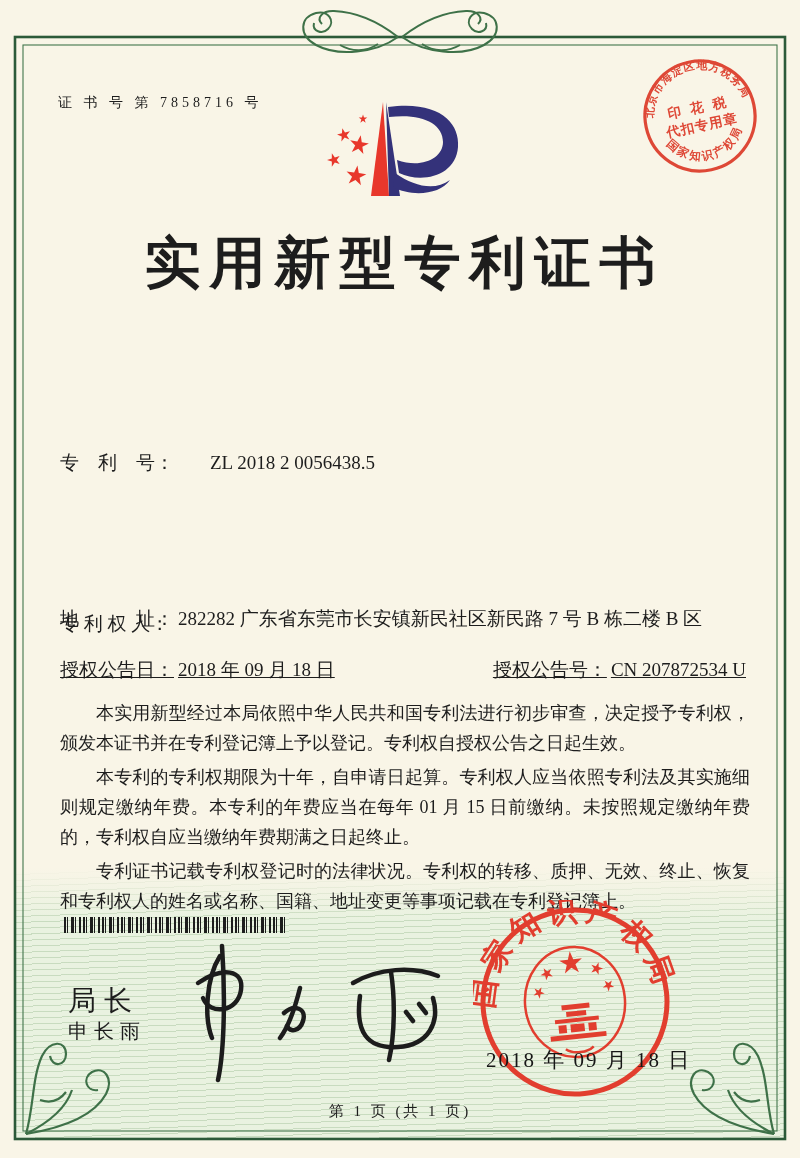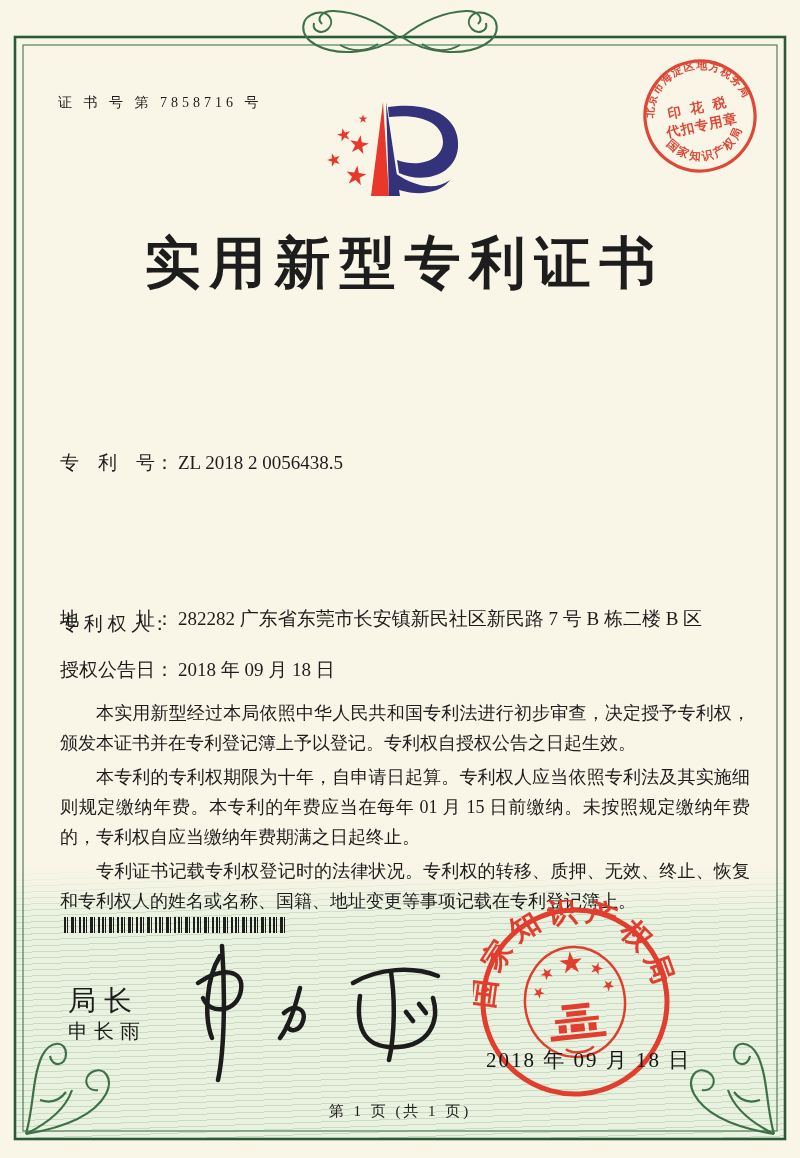--- a/index.html
+++ b/index.html
@@ -19,25 +19,25 @@
       repeating-linear-gradient(178deg,rgba(124,167,115,.30) 0 1px,rgba(0,0,0,0) 1px 6px);
   }
   .frame-svg{left:0;top:0;z-index:2;}
   .cert-no{left:58px;top:94px;font-size:14px;letter-spacing:4px;z-index:3;}
   .logo-svg{left:306px;top:94px;z-index:3;}
   .title{left:0;top:226px;width:100%;text-align:center;font-size:56px;font-weight:700;
          letter-spacing:9px;text-indent:9px;z-index:3;}
   .row{position:absolute;left:60px;right:54px;display:flex;font-size:19px;line-height:27px;z-index:3;}
   .row .lbl{white-space:pre;flex:none;}
   .row .val{margin-left:4px;}
-  .row-name{top:340px;} .row-inventor{top:398px;} .row-patno{top:449px;}
+  .row-name{top:340px;} .row-inventor{top:398px;} .row-patno{top:449px;gap:32px;}
   .row-filing{top:500px;} .row-patentee{top:582px;margin-top:28px;} .row-address{top:605px;}
   .row-grant{top:656px;justify-content:space-between;}
   .row-address .val{max-width:536px;}
-  .pair{display:flex;}
+  .pair{display:flex;text-decoration:underline;}
   .paras{position:absolute;left:60px;right:50px;top:698px;z-index:3;}
   .paras p{margin:0 0 4px 0;font-size:18px;line-height:30px;text-indent:2em;text-align:justify;}
   .barcode{left:64px;top:917px;width:222px;height:16px;z-index:3;
     background:repeating-linear-gradient(90deg,#1d1d1d 0 2px,rgba(0,0,0,0) 2px 3px,#1d1d1d 3px 4px,
       rgba(0,0,0,0) 4px 7px,#1d1d1d 7px 10px,rgba(0,0,0,0) 10px 11px,#1d1d1d 11px 12px,
       rgba(0,0,0,0) 12px 15px,#1d1d1d 15px 17px,rgba(0,0,0,0) 17px 19px);}
   .signoff-role{left:68px;top:982px;font-size:28px;letter-spacing:8px;z-index:3;}
   .signoff-name{left:68px;top:1018px;font-size:20px;letter-spacing:6px;z-index:3;}
   .signature-svg{left:148px;top:938px;z-index:5;}
   .taxstamp-svg{left:634px;top:50px;z-index:4;opacity:.92;}
@@ -116,20 +116,24 @@
     <span class="lbl">专 利 权 人：</span>
   </div>
   <div class="row row-address">
     <span class="lbl">地　　　址：</span>
     <span class="val">282282 广东省东莞市长安镇新民社区新民路 7 号 B 栋二楼 B 区</span>
   </div>
   <div class="row row-grant">
     <span class="pair">
       <span class="lbl">授权公告日：</span>
       <span class="val">2018 年 09 月 18 日</span>
+    </span>
+    <span class="pair">
+      <span class="lbl">授权公告号：</span>
+      <span class="val">CN 207872534 U</span>
     </span>
   </div>
 
   <div class="paras">
     <p>本实用新型经过本局依照中华人民共和国专利法进行初步审查，决定授予专利权，颁发本证书并在专利登记簿上予以登记。专利权自授权公告之日起生效。</p>
     <p>本专利的专利权期限为十年，自申请日起算。专利权人应当依照专利法及其实施细则规定缴纳年费。本专利的年费应当在每年 01 月 15 日前缴纳。未按照规定缴纳年费的，专利权自应当缴纳年费期满之日起终止。</p>
     <p>专利证书记载专利权登记时的法律状况。专利权的转移、质押、无效、终止、恢复和专利权人的姓名或名称、国籍、地址变更等事项记载在专利登记簿上。</p>
   </div>
 
   <div class="abs barcode"></div>

